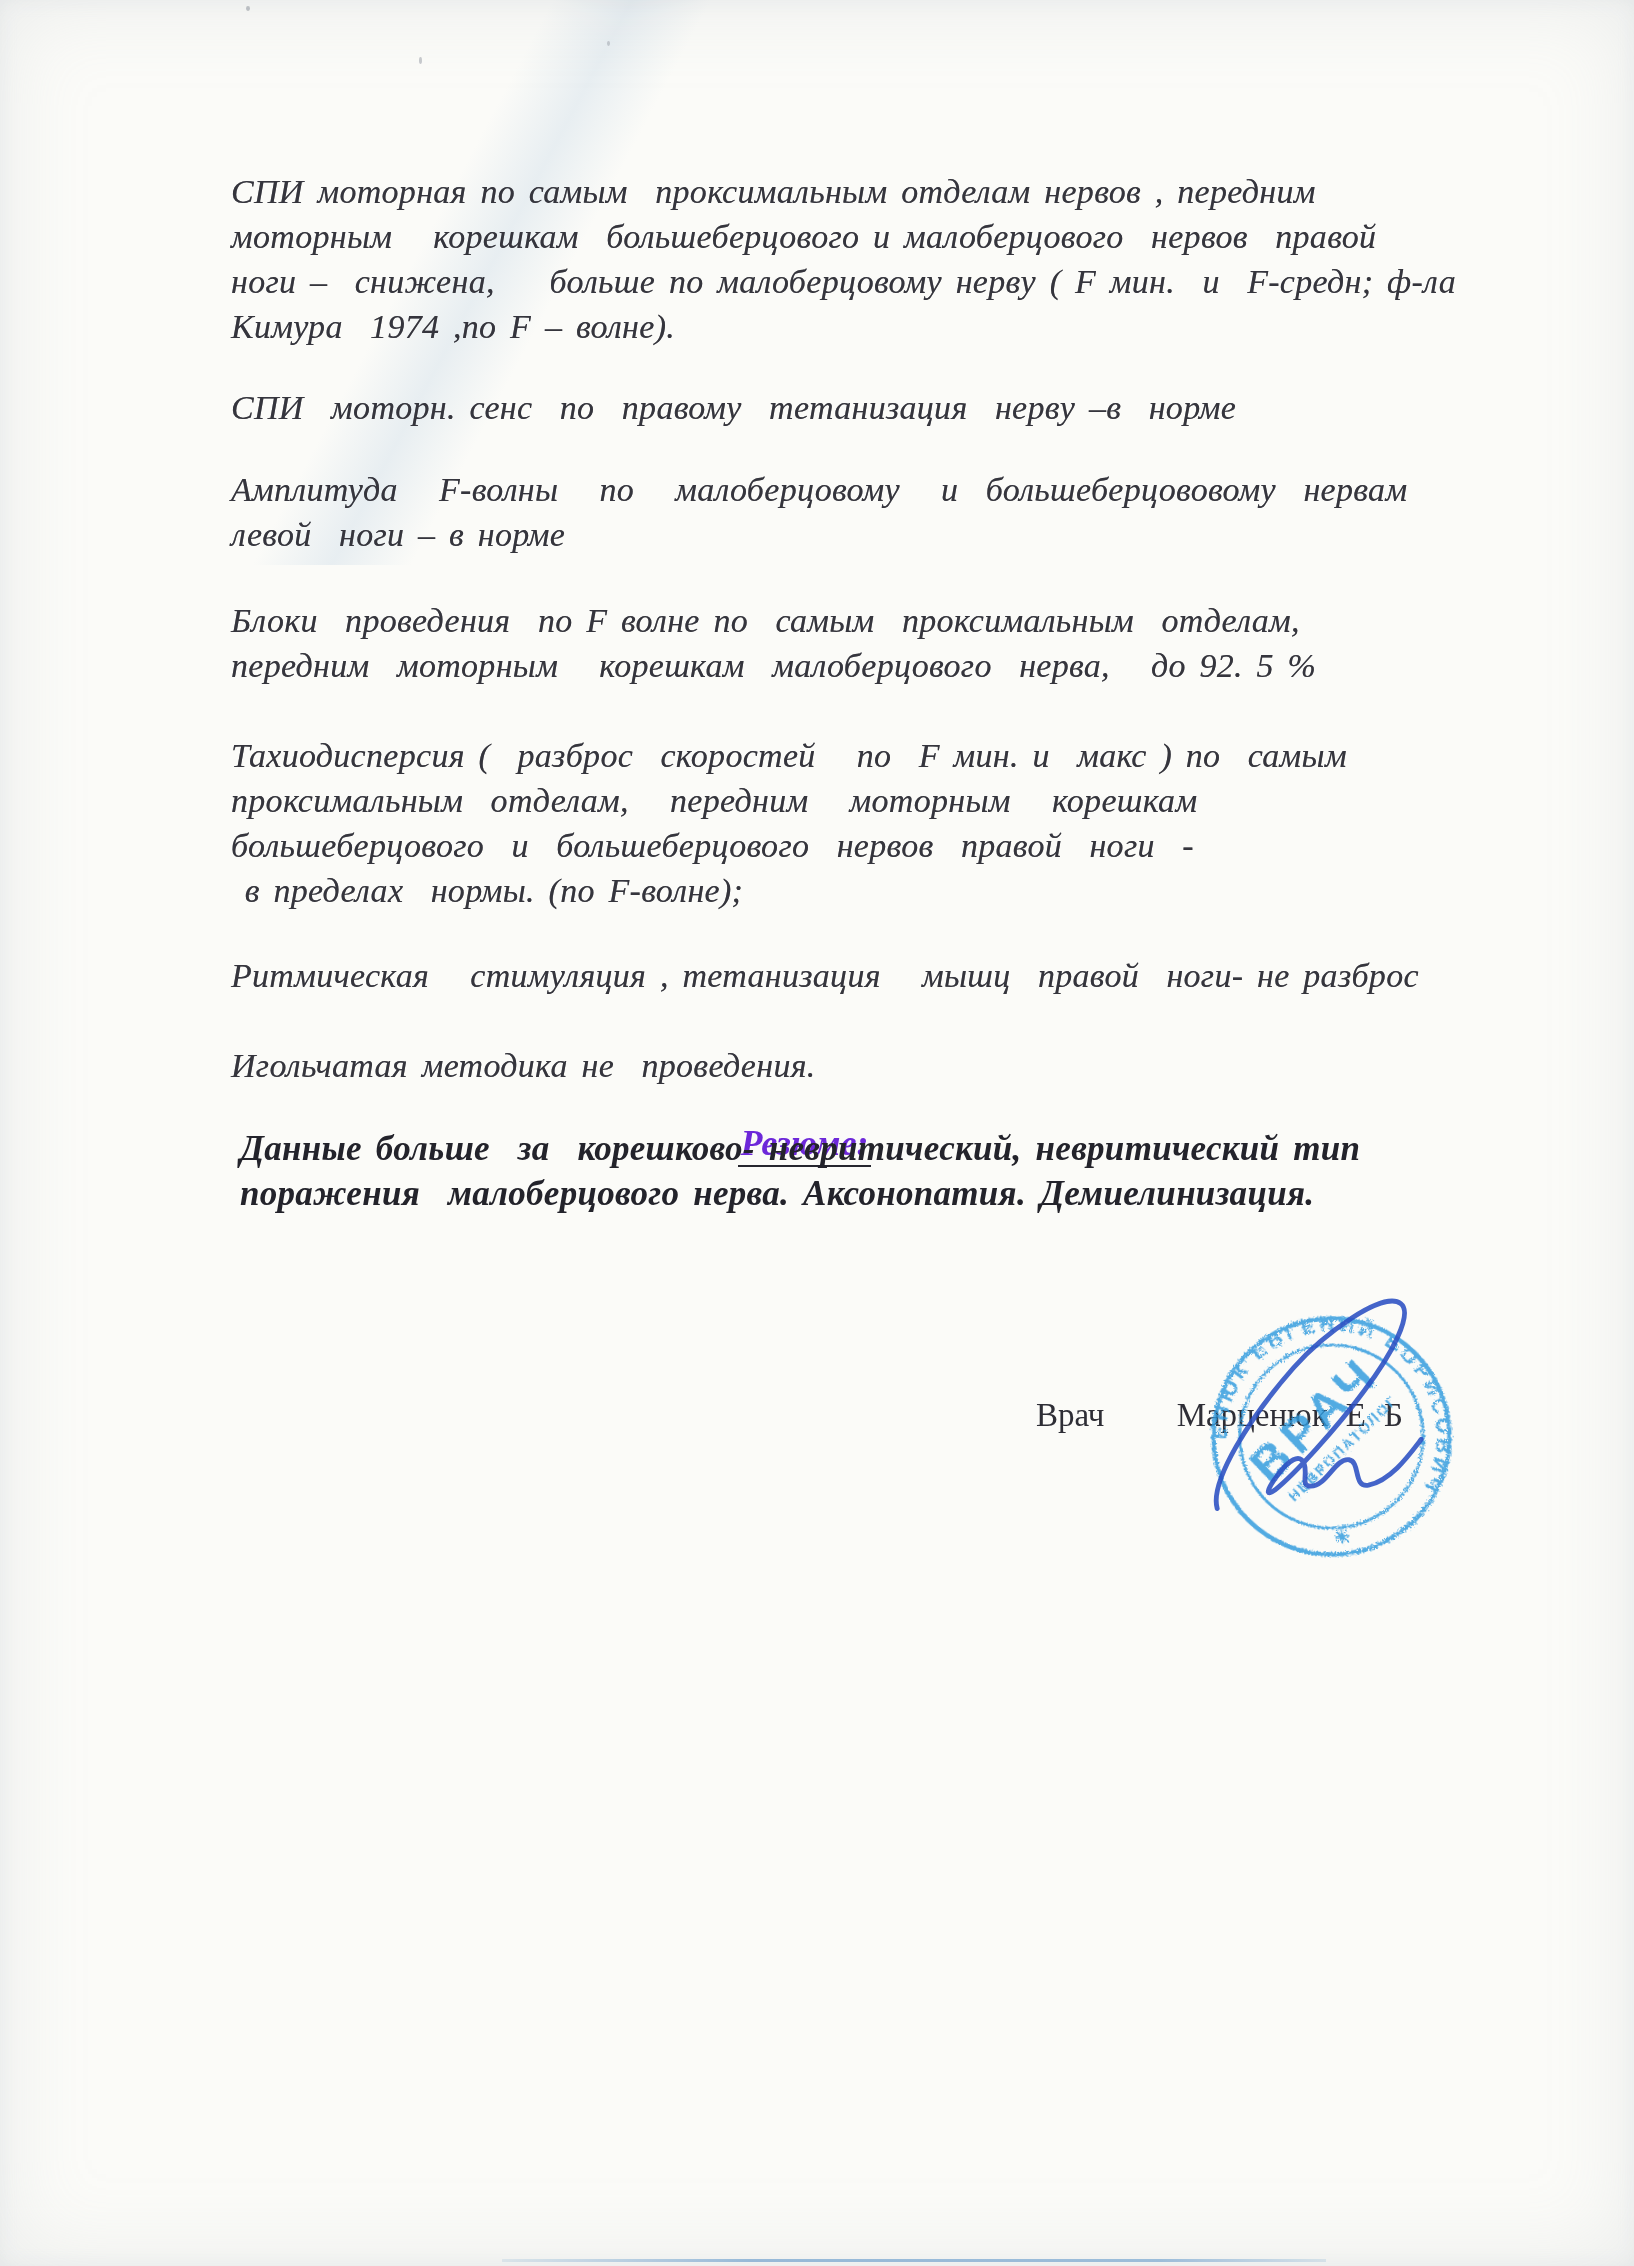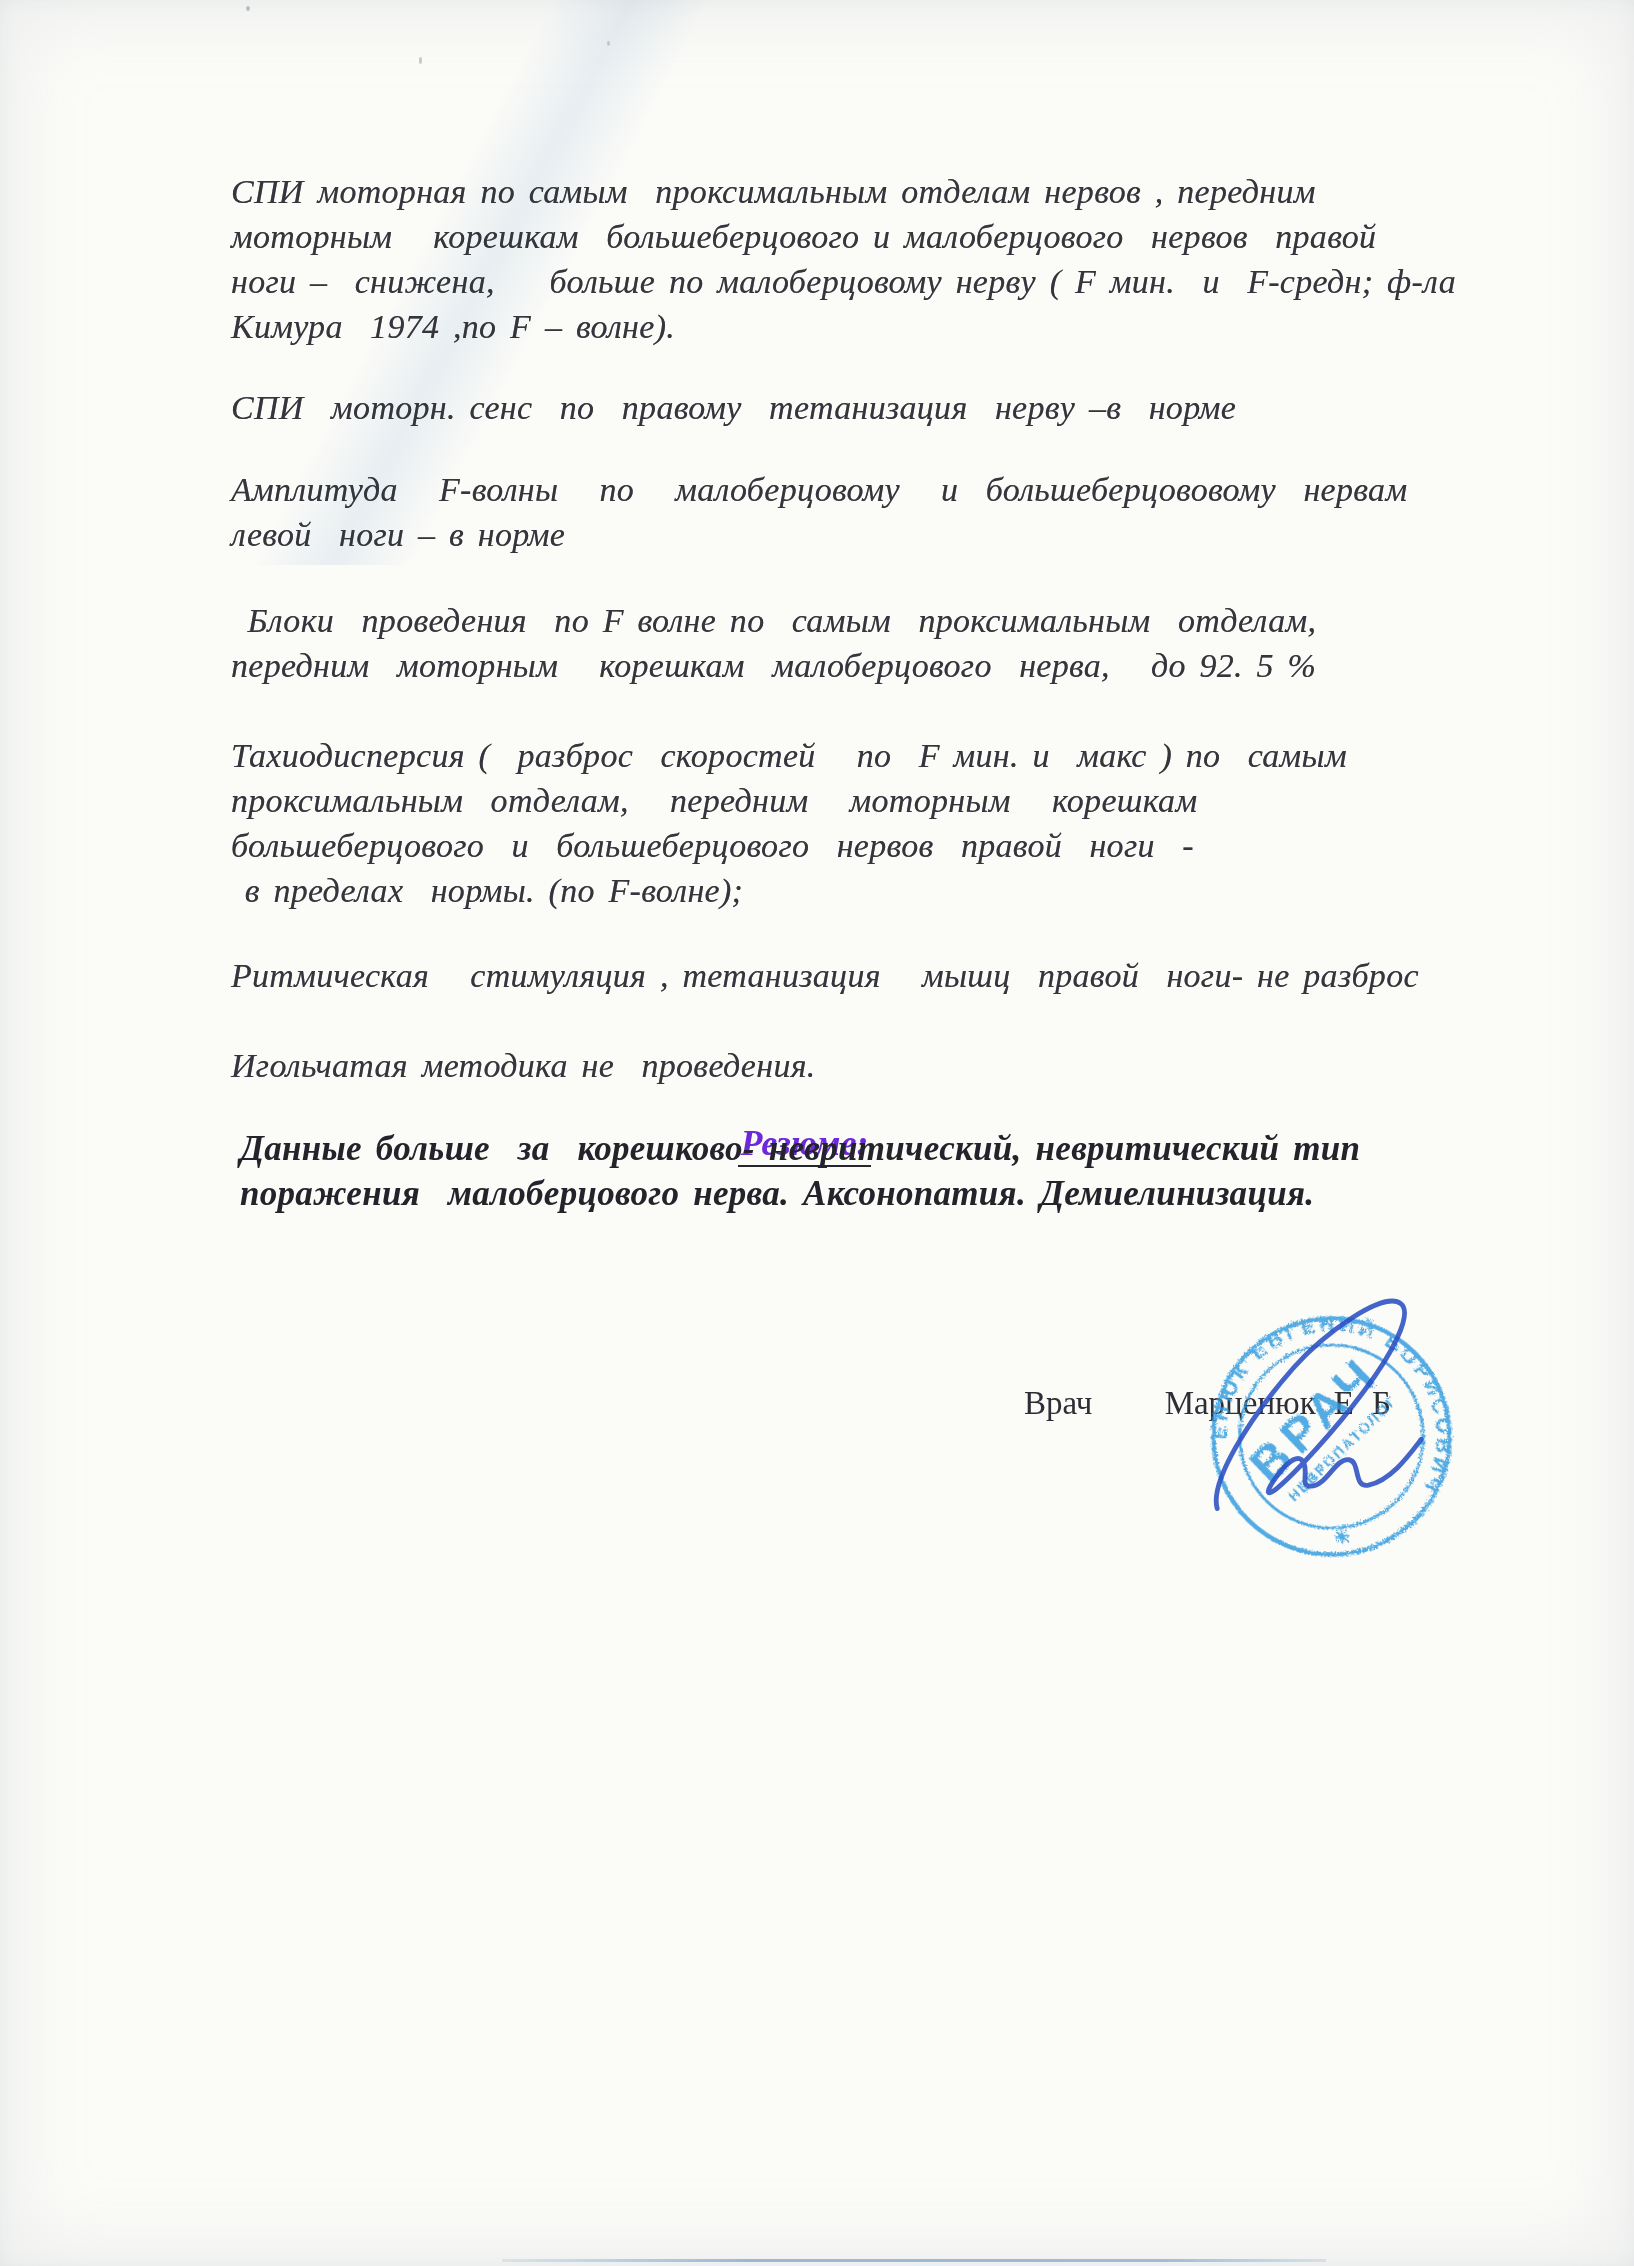--- a/index.html
+++ b/index.html
@@ -30,37 +30,37 @@
   
   .para{
     position:absolute;left:224px;margin:7px;z-index:2;
     font-style:italic;font-size:34px;line-height:45px;
     color:#35353d;white-space:pre-wrap;letter-spacing:0.3px;word-spacing:4.9px;
     text-shadow:0 0 0.6px rgba(40,40,48,.55);
   }
   #p1{top:162px;}
   #p2{top:378px;}
   #p3{top:460px;}
-  #p4{top:591px;text-align:right;}
+  #p4{top:591px;}
   #p5{top:726px;}
   #p6{top:946px;}
   #p7{top:1036px;}
 
   .resume-heading{
     position:absolute;left:224px;top:1122px;width:1161px;margin:0;z-index:2;
     text-align:center;font-style:italic;font-weight:bold;font-size:36px;color:#6d28d9;
   }
   .resume-heading .underlined{border-bottom:2.9px solid #26262e;padding:0 2.9px 2px 2.9px;}
   .resume-text{
     position:absolute;left:224px;top:1110px;margin:16px;z-index:2;
     font-style:italic;font-weight:bold;font-size:35px;line-height:45px;
     color:#23232b;white-space:pre-wrap;letter-spacing:0.3px;word-spacing:4.9px;
   }
   .signature-line{
-    position:absolute;left:1024px;top:1385px;margin:0;z-index:2;
+    position:absolute;left:1024px;top:1385px;margin:12px;z-index:2;
     font-size:33px;color:#2e2e36;word-spacing:9.8px;white-space:pre-wrap;
   }
 
   .stamp-svg{position:absolute;left:1195px;top:1300px;z-index:3;}
   .autograph-svg{position:absolute;left:1102px;top:1282px;z-index:4;}
 </style>
 </head>
 <body>
 
 <div class="scan-streak"></div>

